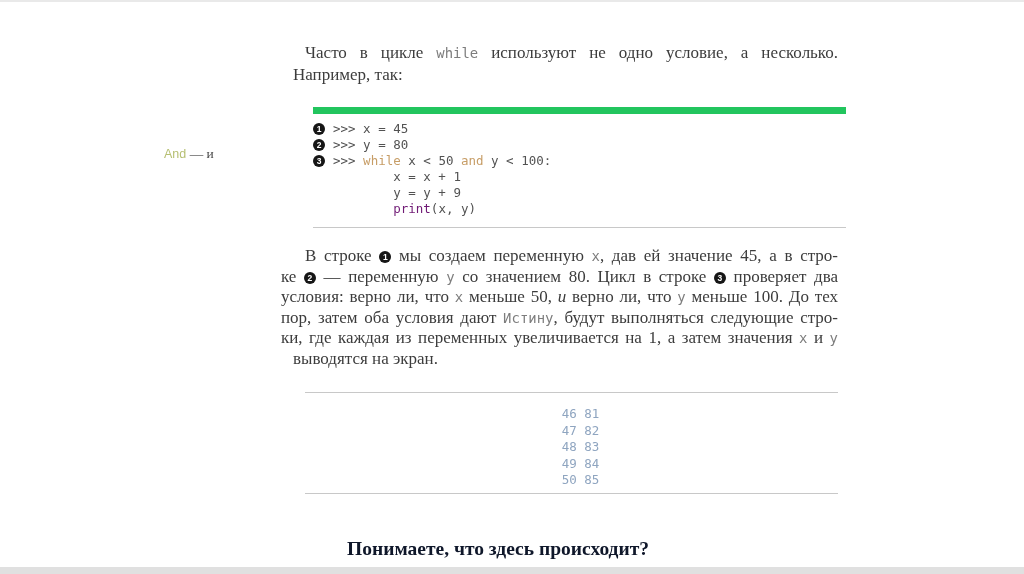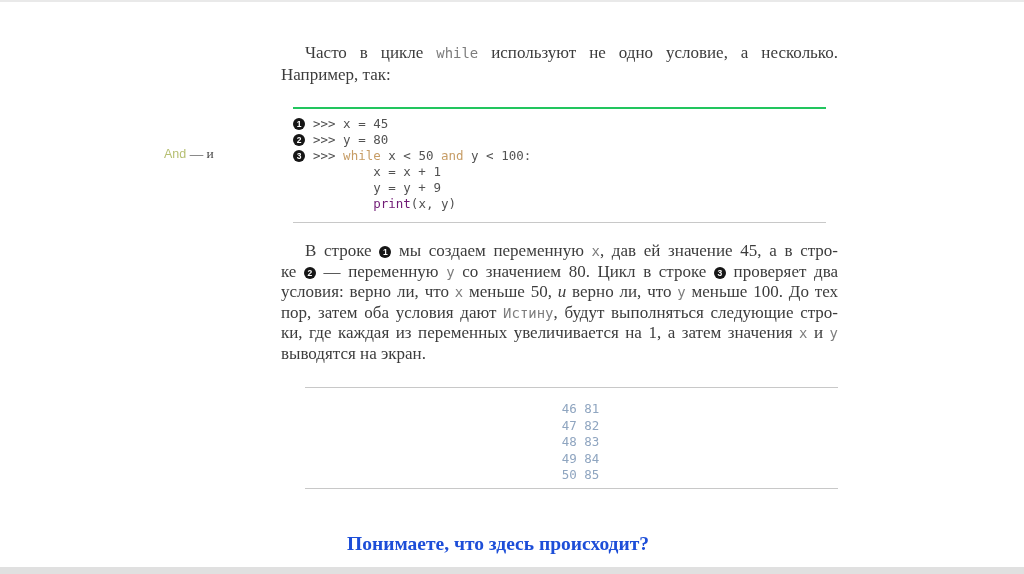--- a/index.html
+++ b/index.html
@@ -15,38 +15,38 @@
   .margin-note {
     position:absolute; left:164px; top:146px; white-space:nowrap;
     font-size:13.5px; color:#474747;
   }
   .margin-note .seg-term { font-family:"Liberation Sans", sans-serif; font-size:12.5px; color:#b6bf72; }
 
   .content { position:absolute; left:281px; top:42px; width:557px; }
 
   .para { font-size:17px; line-height:22px; color:#3c3c3c; }
   .para .para-line { text-align:justify; text-align-last:justify; }
-  .para .para-line:last-child { text-align-last:left; }
+  .para .para-line:last-child { text-align-last:left;margin-left:12px; }
   .para .para-line:first-child { text-indent:24px; }
   .seg-text {}
   .seg-italic { font-style:italic; }
   .seg-inline-code {
     font-family:"DejaVu Sans Mono", monospace; font-size:0.82em; color:#7d7d7d;
   }
 
   .marker {
     display:inline-flex; align-items:center; justify-content:center;
     width:12px; height:12px; border-radius:50%; background:#161616; color:#fff;
     font:700 8.5px/1 "Liberation Sans", sans-serif; vertical-align:1px;
     text-indent:0;
   }
 
   .code-block {
-    margin-left:12px; width:533px; margin-top:21px;
-    border-top:2px solid #22c55e; border-bottom:1px solid #c8c8c8;
+    margin-left:32px; width:533px; margin-top:21px;
+    border-top:7px solid #22c55e; border-bottom:1px solid #c8c8c8;
     padding:7px 0 10px 0;
   }
   .code-line {
     font-family:"DejaVu Sans Mono", monospace; font-size:12.5px; line-height:16px;
     color:#525252; white-space:pre;
   }
   .marker-col { display:inline-block; width:20px; }
   .seg-code { color:#525252; }
   .seg-keyword { color:#c79d66; }
   .seg-function { color:#701a75; }
@@ -58,21 +58,21 @@
     border-top:1px solid #c8c8c8; border-bottom:1px solid #c8c8c8;
     padding:13px 0 4px 18px;
   }
   .out-line {
     font-family:"DejaVu Sans Mono", monospace; font-size:12.5px; line-height:16.5px;
     color:#8fa5c0; white-space:pre;text-align:center;
   }
 
   .section-heading {
     margin-top:44px; margin-left:66px;
-    font-size:19.5px; font-weight:700; color:#1d4ed8;
+    font-size:19.5px; font-weight:700; color:#0f172a;
   }
 </style>
 </head>
 <body>
 
 <div id="screen">
   <div class="edge-top"></div>
   <div class="edge-bottom"></div>
 
   <div class="margin-note"><span class="seg-term">And</span><span class="seg-text"> — и</span></div>

